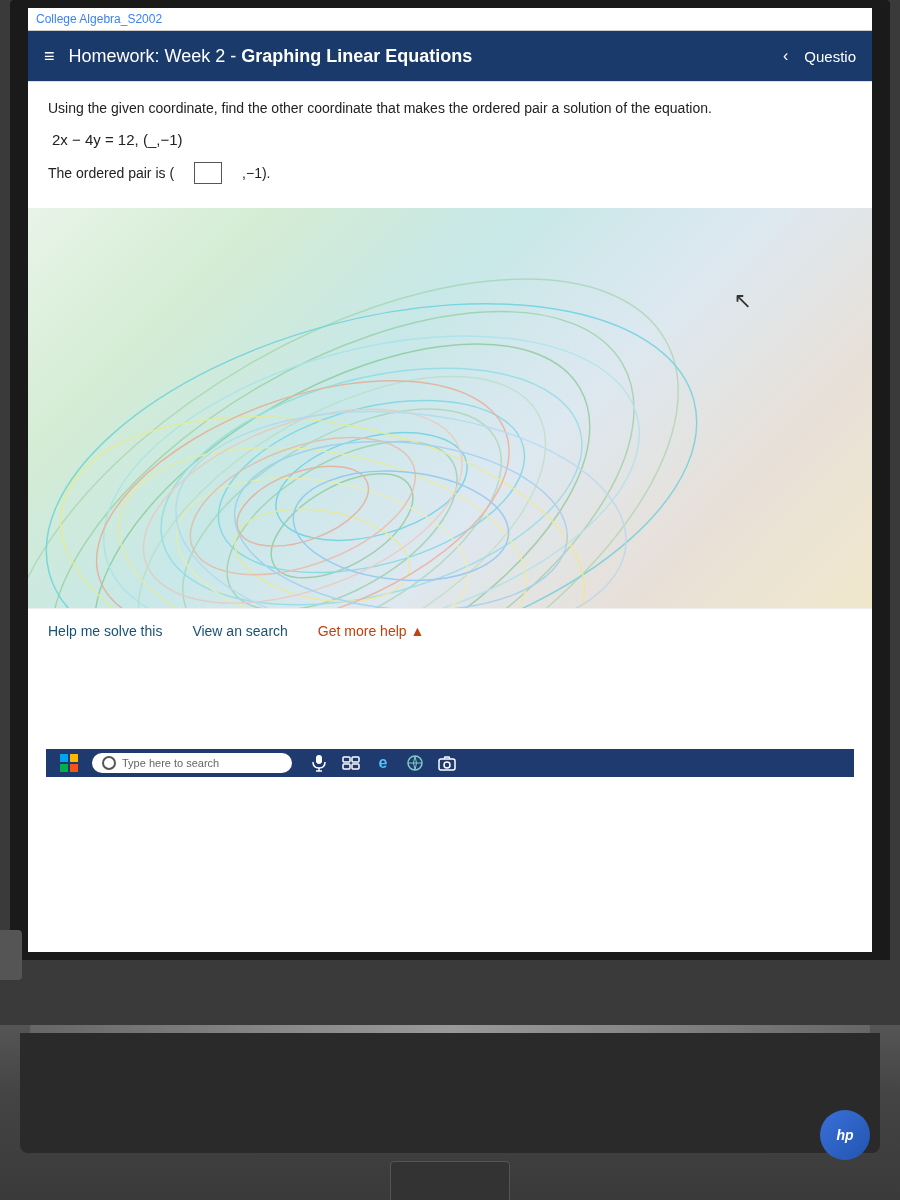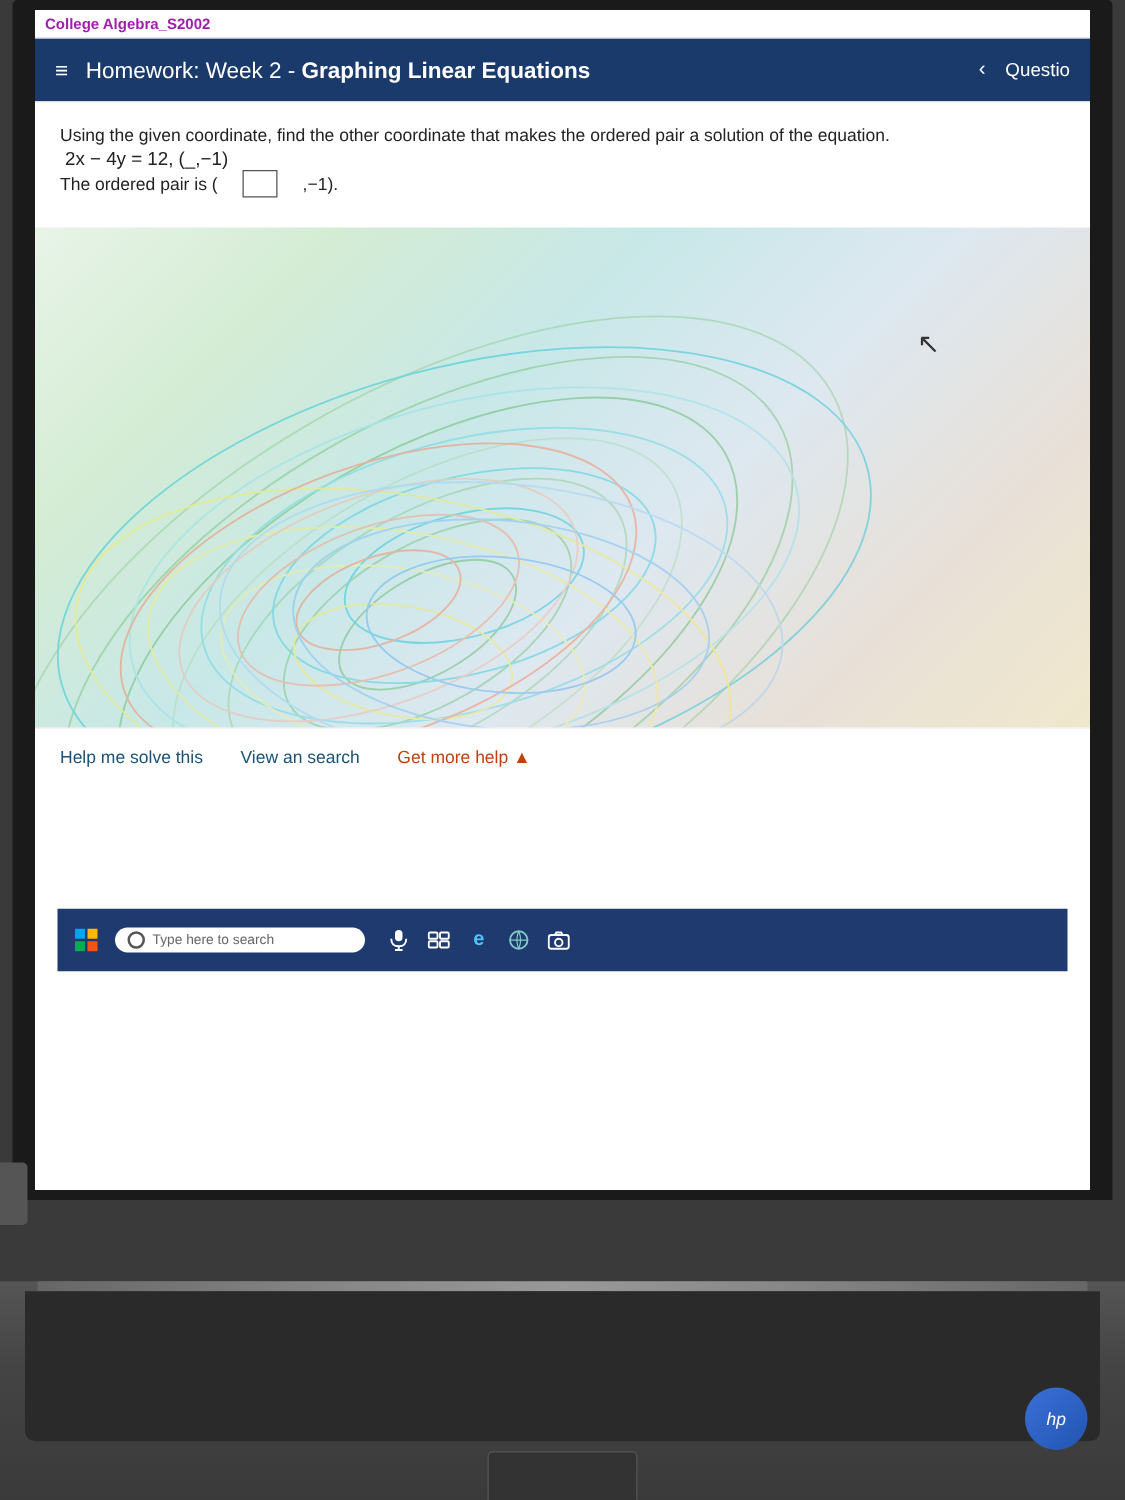--- a/index.html
+++ b/index.html
@@ -43,23 +43,22 @@
       bottom: 8px;
       background: #ffffff;
       overflow: hidden;
     }
 
     
     .title-bar {
       background: #ffffff;
       padding: 4px 8px;
       font-size: 12px;
-      color: #a21caf;
+      color: #3b82f6;
       border-bottom: 1px solid #ccc;
-      font-weight: bold;
     }
 
     
     .header {
       background: #1a3a6b;
       display: flex;
       align-items: center;
       padding: 12px 16px;
       color: white;
     }
@@ -99,26 +98,28 @@
     
     .content {
       background: #ffffff;
       padding: 16px 20px;
       position: relative;
     }
 
     .problem-description {
       font-size: 14px;
       color: #222;
+      margin-bottom: 12px;
       line-height: 1.5;
     }
 
     .equation-line {
       font-size: 15px;
       color: #222;
+      margin-bottom: 14px;
       margin-left: 4px;
     }
 
     .ordered-pair-line {
       font-size: 14px;
       color: #222;
       margin-bottom: 8px;
       display: flex;
       align-items: center;
       gap: 20px;
@@ -189,21 +190,21 @@
       background: none;
       border: none;
     }
 
     
     .taskbar {
       position: absolute;
       bottom: 175px;
       left: 18px;
       right: 18px;
-      height: 50px;
+      height: 28px;
       background: #1e3a6e;
       display: flex;
       align-items: center;
       padding: 0 8px;
       gap: 8px;
     }
 
     .taskbar-start {
       width: 30px;
       height: 30px;
@@ -301,21 +302,21 @@
       width: 50px;
       height: 50px;
       background: linear-gradient(135deg, #3a6fd8 0%, #2255b0 100%);
       border-radius: 50%;
       display: flex;
       align-items: center;
       justify-content: center;
       color: white;
       font-size: 14px;
       font-style: italic;
-      font-weight: normal;
+      font-weight: bold;
     }
 
     
     .left-notch {
       position: absolute;
       left: 0;
       bottom: 220px;
       width: 22px;
       height: 50px;
       background: #555;

